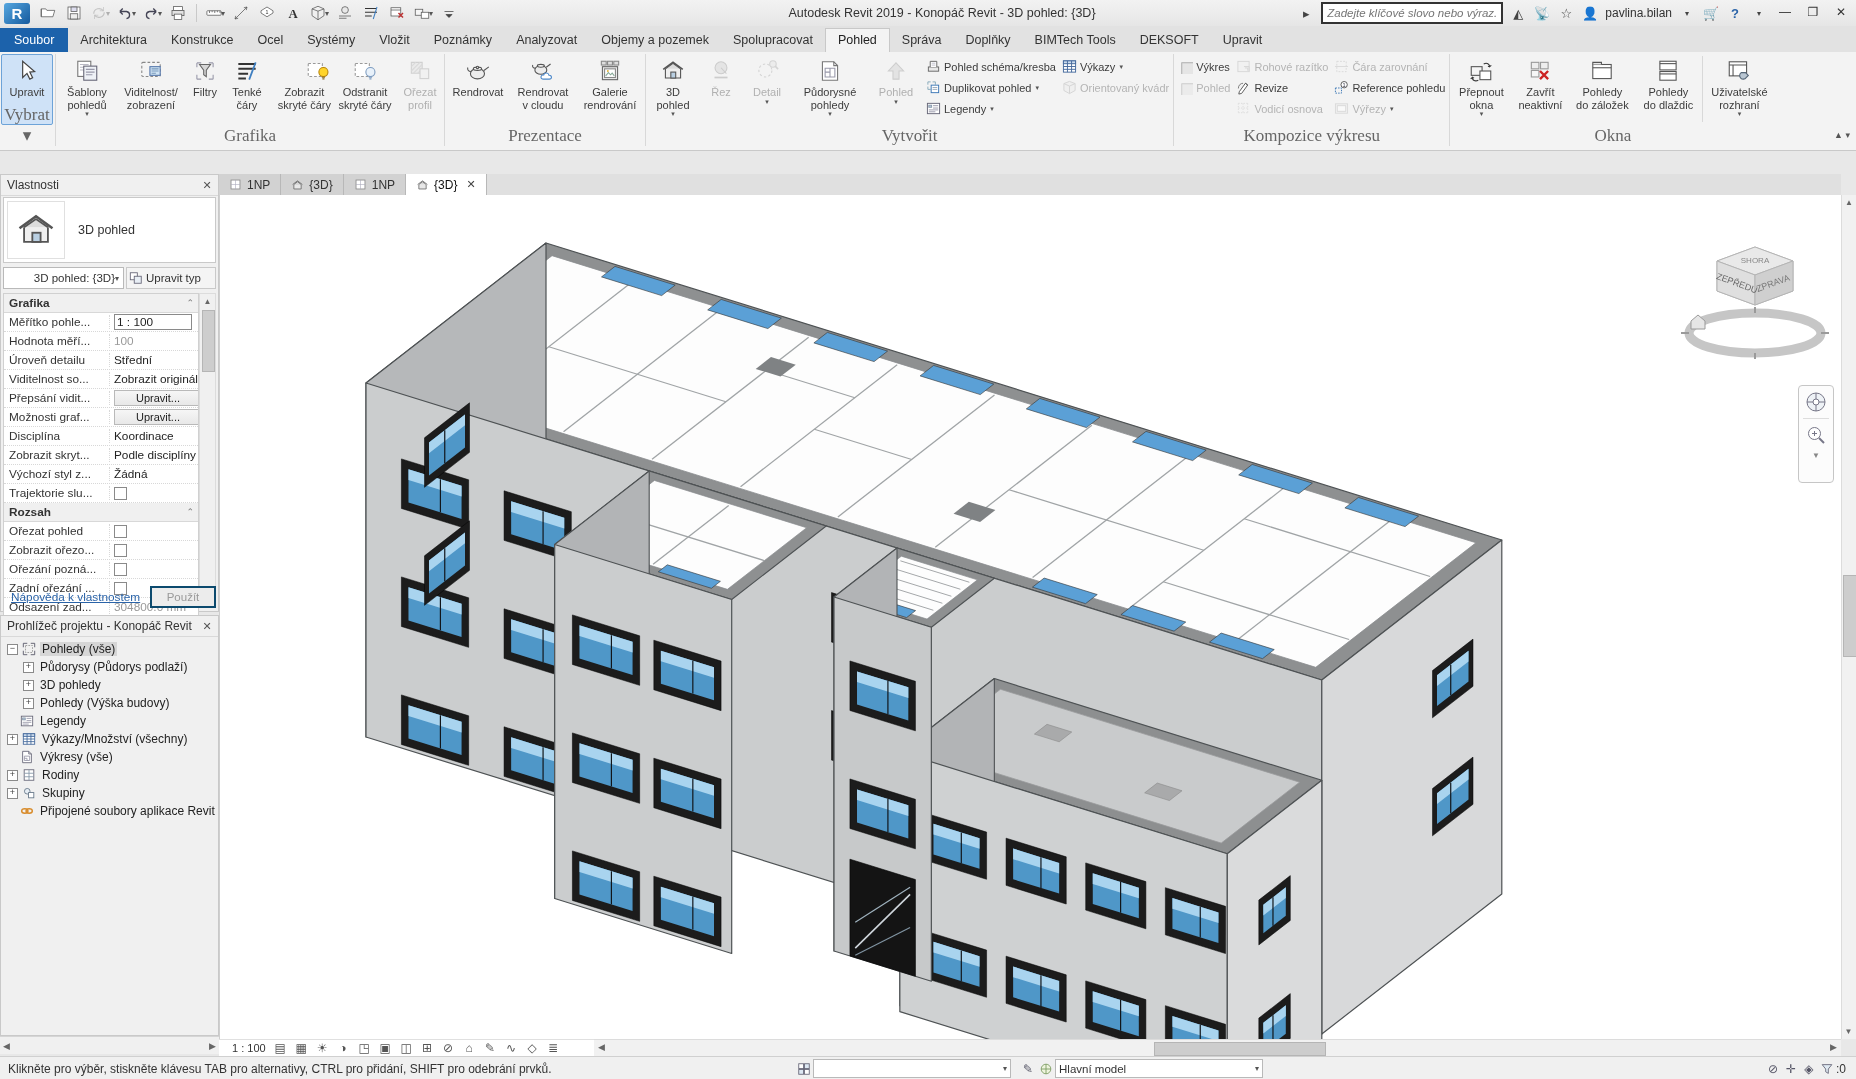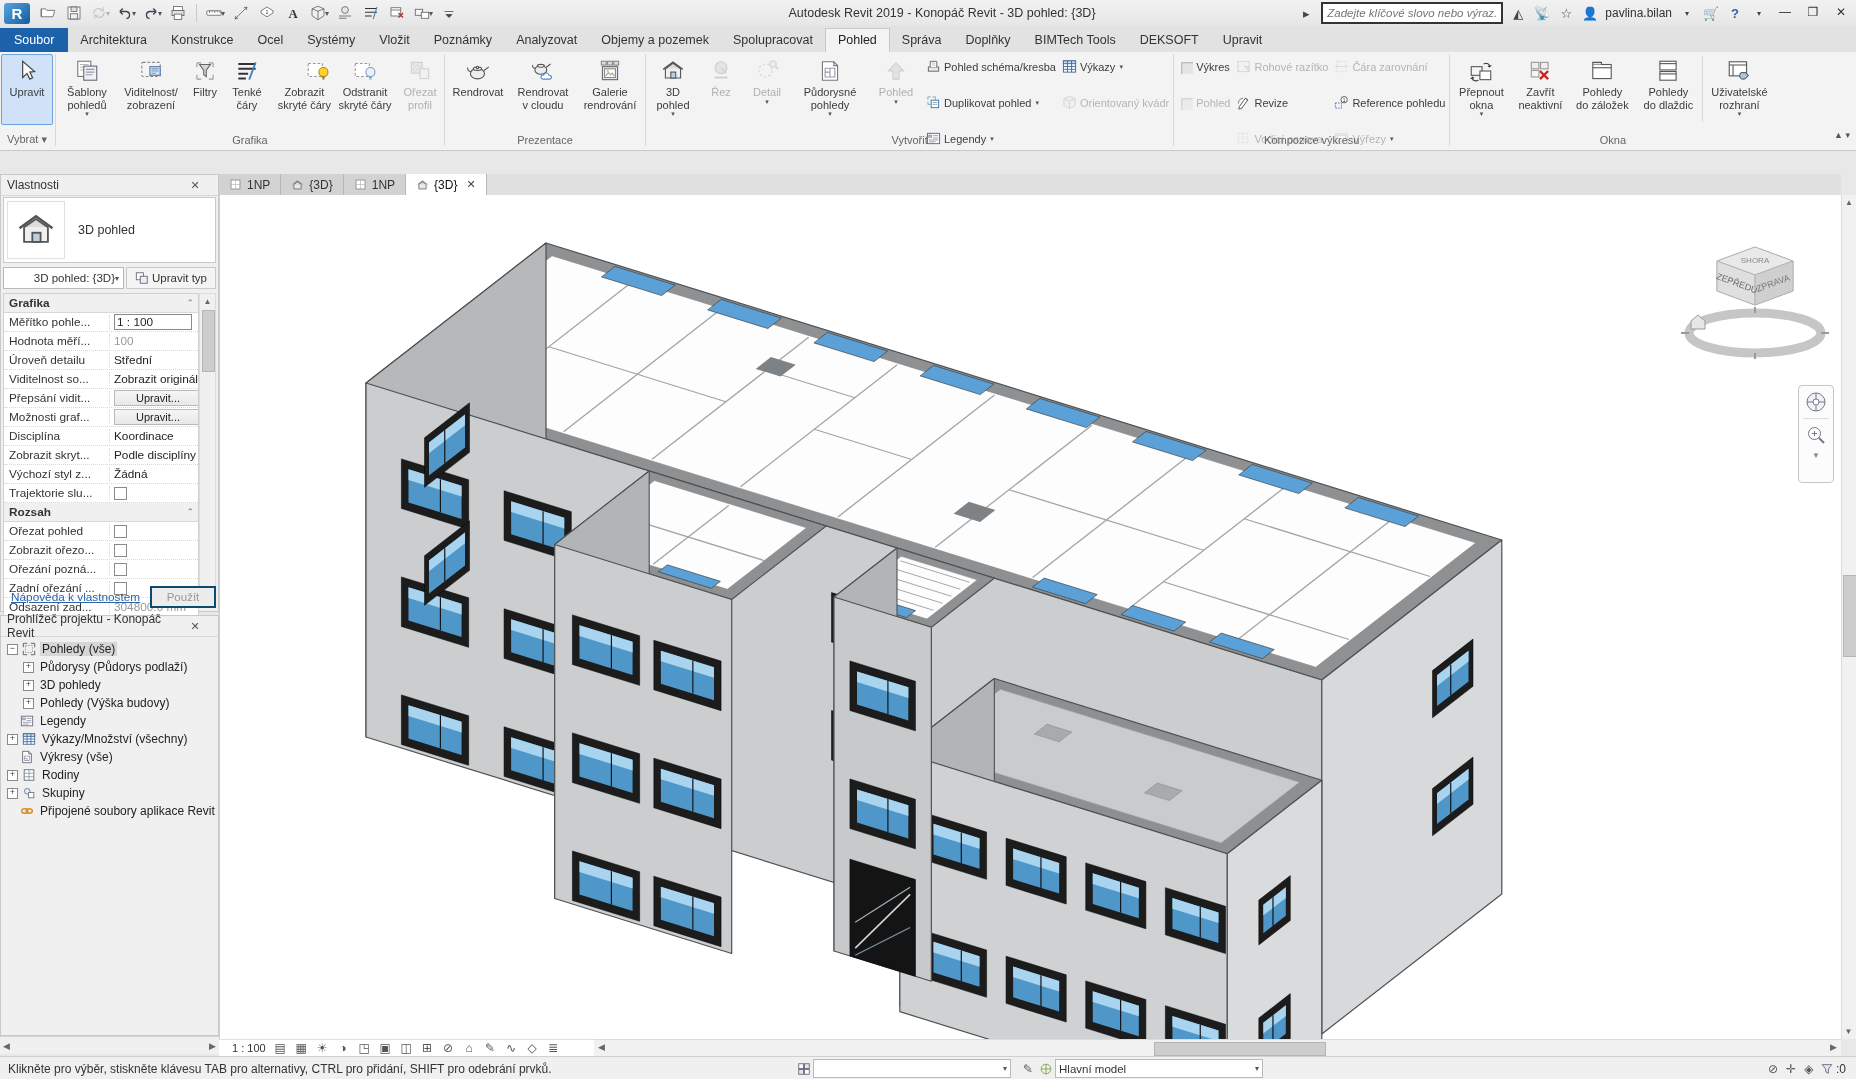--- a/index.html
+++ b/index.html
@@ -20,30 +20,30 @@
   .winbtn{width:22px;height:18px;text-align:center;line-height:17px;font-size:12px;color:#333;}
   
   #tabrow{position:absolute;left:0;top:26px;width:1856px;height:26px;background:#e2e2e2;border-bottom:1px solid #d2d2d2;display:flex;align-items:flex-end;}
   .rtab{padding:4px 12px 5px 12px;font-size:12.5px;color:#333;cursor:default;}
   .rtab.file{background:#1c62ab;color:#fff;padding:5px 14px;}
   .rtab.active{background:#f3f3f3;border:1px solid #c8c8c8;border-bottom:none;color:#222;}
   
   #ribbon{position:absolute;left:0;top:52px;width:1856px;height:98px;background:#f3f3f3;border-bottom:1px solid #c9c9c9;display:flex;}
   .rgroup{position:relative;height:96px;flex:0 0 auto;}
   .rbody{display:flex;align-items:flex-start;height:72px;padding-top:2px;}
-  .rlabel{position:absolute;left:0;right:0;bottom:2px;text-align:center;font-size:11px;color:#666;}
+  .rlabel{position:absolute;left:0;right:0;bottom:2px;text-align:center;font-size:17px;color:#666;font-family:Liberation Serif, serif;}
   .rsep{width:1px;background:#d8d8d8;height:92px;margin:2px 1px 0 1px;flex:0 0 auto;}
   .rbtn{display:flex;flex-direction:column;align-items:center;margin:0 1px;padding-top:3px;height:66px;border:1px solid transparent;border-radius:2px;}
   .rbtn .ic32{width:26px;height:26px;flex:0 0 auto;}
   .rbtn .lbl{font-size:11px;line-height:12.5px;text-align:center;color:#3c3c3c;white-space:pre-line;margin-top:2px;}
   .rbtn .dd{font-size:7px;color:#555;line-height:6px;}
   .rbtn.dis .lbl{color:#b0b0b0;}
   .rbtn.dis .ic32{opacity:.55;filter:grayscale(1);}
   .rbtn.sel{background:#cfe2f7;border-color:#6da3d8;}
-  .rcol{display:flex;flex-direction:column;gap:15px;padding-top:2px;}
+  .rcol{display:flex;flex-direction:column;gap:0;padding-top:2px;}
   .sbtn{display:flex;align-items:center;height:21px;gap:3px;padding:0 3px;}
   .sbtn .ic16{width:15px;height:15px;flex:0 0 auto;}
   .sbtn .slbl{font-size:11px;color:#3c3c3c;white-space:nowrap;}
   .sbtn.dis .slbl{color:#b4b4b4;}
   .sbtn.dis .ic16{opacity:.55;filter:grayscale(1);}
   .sbtn .dd{font-size:7px;color:#555;margin-left:1px;}
   #ribcollapse{position:absolute;right:4px;bottom:3px;font-size:9px;color:#555;}
   
   #band{position:absolute;left:0;top:151px;width:1856px;height:23px;background:#e8e8e8;}
   
@@ -57,29 +57,29 @@
   
   #viewcube{position:absolute;left:1455px;top:38px;width:160px;height:132px;}
   
   #navbar{position:absolute;left:1578px;top:190px;width:34px;height:92px;background:#fcfcfc;border:1px solid #c6c6c6;border-radius:4px;display:flex;flex-direction:column;align-items:center;padding-top:4px;gap:4px;}
   #navbar svg{width:24px;height:24px;}
   #navbar .nsep{width:26px;height:1px;background:#ddd;}
   #navbar .nchev{font-size:8px;color:#888;}
   
   #leftcol{position:absolute;left:0;top:174px;width:219px;height:882px;background:#e8e8e8;}
   .palette{position:absolute;left:0;background:#f0f0f0;border:1px solid #c9c9c9;box-sizing:border-box;}
-  .palhdr{height:20px;display:flex;align-items:center;justify-content:space-between;padding:0 16px 0 6px;font-size:12px;color:#333;background:#f0f0f0;border-bottom:1px solid #d9d9d9;}
+  .palhdr{height:20px;display:flex;align-items:center;justify-content:space-between;padding:0 4px 0 6px;font-size:12px;color:#333;background:#f0f0f0;border-bottom:1px solid #d9d9d9;}
   .palx{color:#555;font-size:11px;width:14px;text-align:center;}
   #typesel{position:absolute;left:2px;top:22px;width:213px;height:66px;background:#fff;border:1px solid #c9c9c9;box-sizing:border-box;display:flex;align-items:center;}
   #typesel .tsicon{width:56px;height:56px;margin:3px;border:1px solid #e0e0e0;display:flex;align-items:center;justify-content:center;}
   #typesel .tsicon svg{width:44px;height:44px;}
   #typesel .tsname{font-size:12.5px;color:#333;margin-left:10px;}
   #selrow{position:absolute;left:2px;top:92px;width:213px;height:22px;display:flex;gap:2px;}
   #typecombo{flex:1;background:#fff;border:1px solid #b9b9b9;font-size:11.5px;display:flex;align-items:center;justify-content:flex-end;padding:0 4px;color:#333;}
-  #edittype{width:84px;display:flex;align-items:center;gap:3px;font-size:11.5px;background:#f4f4f4;border:1px solid #c9c9c9;padding:0 2px;color:#333;justify-content:center;}
+  #edittype{width:84px;display:flex;align-items:center;gap:3px;font-size:11.5px;background:#f4f4f4;border:1px solid #c9c9c9;padding:0 2px;color:#333;}
   #edittype svg{width:14px;height:14px;}
   #propgrid{position:absolute;left:2px;top:118px;width:196px;background:#fff;border:1px solid #d0d0d0;box-sizing:border-box;}
   .prow{display:flex;height:18px;border-bottom:1px dotted #d8d8d8;align-items:center;font-size:11.8px;}
   .prow .pl{width:100px;padding-left:5px;color:#333;border-right:1px dotted #d8d8d8;overflow:hidden;white-space:nowrap;}
   .prow .pv{flex:1;padding-left:4px;color:#222;overflow:hidden;white-space:nowrap;}
   .prow.sec{background:#f0f0f0;font-weight:bold;border-bottom:1px solid #d8d8d8;justify-content:space-between;}
   .prow.sec .pl{border:none;font-weight:bold;width:auto;}
   .prow.sec .chev{color:#777;font-size:9px;padding-right:4px;font-weight:normal;}
   .pv .pinput{border:1px solid #8a8a8a;background:#fff;height:14px;line-height:14px;padding:0 2px;display:inline-block;min-width:72px;}
   .pv.gray{color:#9a9a9a;}

